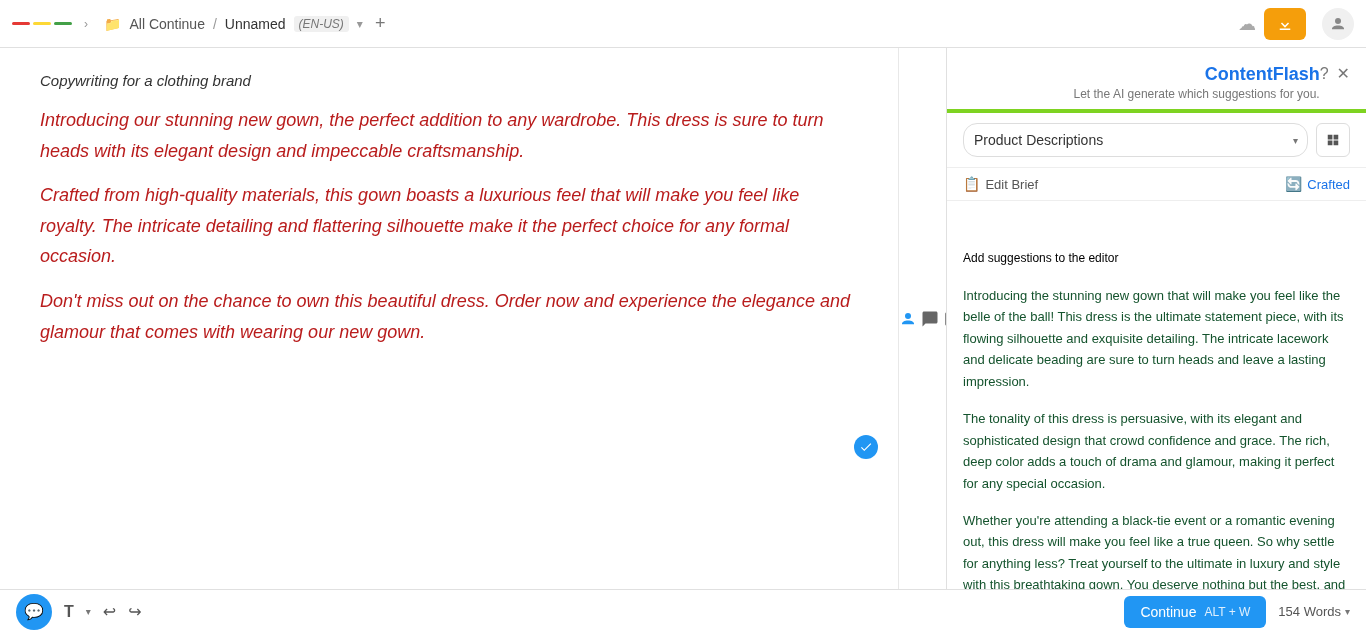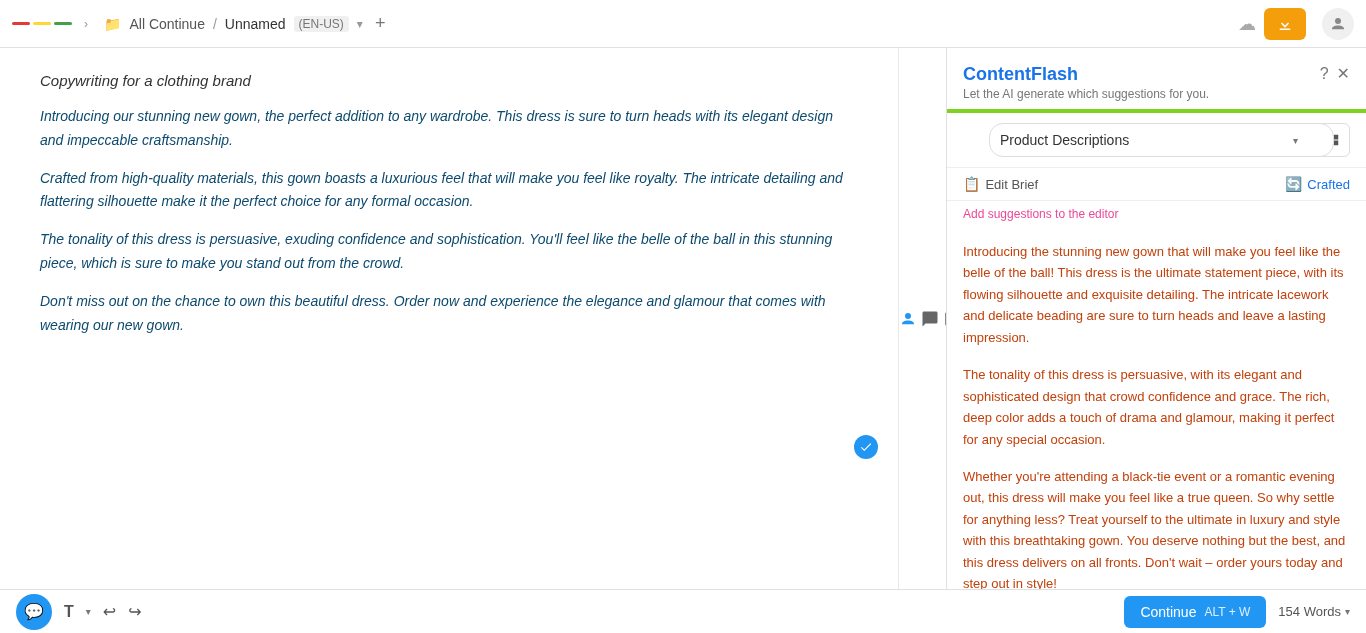--- a/index.html
+++ b/index.html
@@ -13,86 +13,86 @@
     .logo-line { width: 18px; height: 3px; border-radius: 2px; }
     .logo-line:nth-child(1) { background: #e53935; }
     .logo-line:nth-child(2) { background: #fdd835; }
     .logo-line:nth-child(3) { background: #43a047; }
     .topbar-arrow { color: #999; font-size: 12px; margin-left: 4px; cursor: pointer; }
     .breadcrumb { display: flex; align-items: center; gap: 8px; margin-left: 8px; }
     .breadcrumb-folder-icon { color: #888; font-size: 14px; }
     .breadcrumb-text { color: #555; font-size: 14px; }
     .breadcrumb-sep { color: #999; font-size: 14px; }
     .breadcrumb-doc { color: #333; font-size: 14px; font-weight: 500; }
-    .breadcrumb-lang { color: #777; font-size: 12px; background: #f0f0f0; border-radius: 3px; padding: 1px 5px; }
+    .breadcrumb-lang { color: #777; font-size: 12px; background: #f0f0f0; border-radius: 3px; padding: 1px 5px; font-style: italic; }
     .breadcrumb-chevron { color: #999; font-size: 12px; cursor: pointer; }
     .breadcrumb-plus { color: #777; font-size: 18px; cursor: pointer; margin-left: 4px; }
     .topbar-spacer { flex: 1; }
     .topbar-cloud { color: #aaa; font-size: 18px; cursor: pointer; }
     .topbar-download-btn {
       background: #f59e0b; border: none; border-radius: 6px; padding: 7px 12px; cursor: pointer; display: flex; align-items: center; justify-content: center;
     }
     .topbar-download-btn svg { width: 18px; height: 18px; fill: white; }
     .topbar-ai-icon { width: 32px; height: 32px; background: #f0f0f0; border-radius: 50%; display: flex; align-items: center; justify-content: center; cursor: pointer; margin-left: 8px; font-size: 14px; }
 
     
     .main-layout { display: flex; flex: 1; overflow: hidden; }
 
     
     .editor-area { flex: 1; overflow-y: auto; padding: 24px 40px 80px 40px; position: relative; font-style: italic; }
     .editor-title { font-size: 15px; color: #333; font-weight: 500; margin-bottom: 16px; }
-    .editor-para { font-size: 14px; color: #0c4a6e; line-height: 1.7; margin-bottom: 14px; }
+    .editor-para { font-size: 18px; color: #b91c1c; line-height: 1.7; margin-bottom: 14px; }
     .check-badge {
       position: absolute; bottom: 100px; right: 40px;
       width: 24px; height: 24px; background: #2196f3; border-radius: 50%; display: flex; align-items: center; justify-content: center;
     }
     .check-badge svg { width: 14px; height: 14px; fill: white; }
 
     
     .right-sidebar {
       width: 48px; background: #fff; border-left: 1px solid #e8e8e8; display: flex; align-items: center; padding: 8px 0; gap: 4px; flex-shrink: 0;
     }
     .sidebar-icon { width: 36px; height: 36px; border-radius: 6px; display: flex; align-items: center; justify-content: center; cursor: pointer; color: #666; font-size: 16px; }
     .sidebar-icon.active { color: #2196f3; }
     .sidebar-spacer { flex: 1; }
     .sidebar-gear { margin-top: auto; }
 
     
     .cf-panel { width: 420px; border-left: 1px solid #e0e0e0; display: flex; flex-direction: column; background: #fff; flex-shrink: 0; }
-    .cf-header { padding: 16px 16px 8px 16px; display: flex; align-items: flex-start; justify-content: space-between; }
+    .cf-header { padding: 16px 16px 8px 16px; display: flex; align-items: flex-start; justify-content: space-between; text-align: right; }
     .cf-title-area { flex: 1; }
     .cf-title { font-size: 18px; font-weight: 700; color: #1a73e8; }
     .cf-subtitle { font-size: 12px; color: #777; margin-top: 2px; }
     .cf-header-icons { display: flex; align-items: center; gap: 8px; }
     .cf-header-icon { color: #777; cursor: pointer; font-size: 16px; }
 
     .cf-progress-bar-bg { height: 4px; background: #e0e0e0; margin: 0 0 0 0; }
     .cf-progress-bar { height: 4px; background: #7ed321; width: 100%; }
 
     .cf-words { text-align: center; font-size: 12px; color: #555; padding: 6px 16px; border-bottom: 1px solid #eee; }
 
     .cf-controls { display: flex; align-items: center; padding: 10px 16px; gap: 8px; border-bottom: 1px solid #eee; }
     .cf-select-wrapper { flex: 1; position: relative; }
     .cf-select {
-      width: 100%; padding: 8px 30px 8px 10px; border: 1px solid #ddd; border-radius: 14px; font-size: 14px; color: #333; appearance: none; cursor: pointer; background: #fff; margin-left: 26px;
+      width: 100%; padding: 8px 30px 8px 10px; border: 1px solid #ddd; border-radius: 14px; font-size: 14px; color: #333; appearance: none; cursor: pointer; background: #fff;
     }
     .cf-select-arrow { position: absolute; right: 10px; top: 50%; transform: translateY(-50%); color: #777; font-size: 10px; pointer-events: none; }
     .cf-grid-btn { width: 34px; height: 34px; border: 1px solid #ddd; border-radius: 6px; display: flex; align-items: center; justify-content: center; cursor: pointer; color: #555; font-size: 14px; }
 
     .cf-actions { display: flex; align-items: center; padding: 8px 16px; gap: 8px; border-bottom: 1px solid #eee; }
     .cf-edit-brief-btn { display: flex; align-items: center; gap: 5px; color: #555; font-size: 13px; cursor: pointer; }
     .cf-edit-brief-icon { font-size: 14px; }
     .cf-actions-spacer { flex: 1; }
     .cf-refresh-btn { display: flex; align-items: center; gap: 5px; color: #1a73e8; font-size: 13px; cursor: pointer; }
     .cf-refresh-icon { font-size: 14px; }
 
-    .cf-hint { padding: 6px 4px 8px 16px; font-size: 12px; color: #ec4899; }
+    .cf-hint { padding: 6px 4px 8px 16px; font-size: 12px; color: #000000; margin-top: 44px; }
 
     .cf-suggestions { flex: 1; overflow-y: auto; padding: 12px 16px; }
-    .cf-suggestion-para { font-size: 13px; color: #c2410c; line-height: 1.65; margin-bottom: 16px; }
+    .cf-suggestion-para { font-size: 13px; color: #14532d; line-height: 1.65; margin-bottom: 16px; }
 
     
     .bottom-bar {
       height: 44px; background: #fff; border-top: 1px solid #e0e0e0; display: flex; align-items: center; padding: 0 16px; gap: 12px; flex-shrink: 0;
     }
     .bottom-chat-btn { width: 36px; height: 36px; background: #2196f3; border-radius: 50%; display: flex; align-items: center; justify-content: center; cursor: pointer; }
     .bottom-chat-icon { color: white; font-size: 16px; }
     .bottom-format-t { font-size: 16px; font-weight: bold; color: #555; cursor: pointer; }
     .bottom-chevron { font-size: 10px; color: #777; cursor: pointer; }
     .bottom-undo { font-size: 16px; color: #555; cursor: pointer; }
@@ -147,21 +147,20 @@
       </svg>
   </div>
 </div>
 
 <div class="main-layout">
 
   <div class="editor-area" style="position:relative;">
     <div class="editor-title">Copywriting for a clothing brand</div>
     <p class="editor-para">Introducing our stunning new gown, the perfect addition to any wardrobe. This dress is sure to turn heads with its elegant design and impeccable craftsmanship.</p>
     <p class="editor-para">Crafted from high-quality materials, this gown boasts a luxurious feel that will make you feel like royalty. The intricate detailing and flattering silhouette make it the perfect choice for any formal occasion.</p>
-    <p class="editor-para">The tonality of this dress is persuasive, exuding confidence and sophistication. You'll feel like the belle of the ball in this stunning piece, which is sure to make you stand out from the crowd.</p>
     <p class="editor-para">Don't miss out on the chance to own this beautiful dress. Order now and experience the elegance and glamour that comes with wearing our new gown.</p>
 
     <div class="check-badge" style="position:absolute; bottom: 130px; right: 20px;">
       <svg viewBox="0 0 24 24">
           <path d="M9 16.2L4.8 12l-1.4 1.4L9 19 21 7l-1.4-1.4L9 16.2z"></path>
         </svg>
     </div>
   </div>
 
   <div class="right-sidebar">

